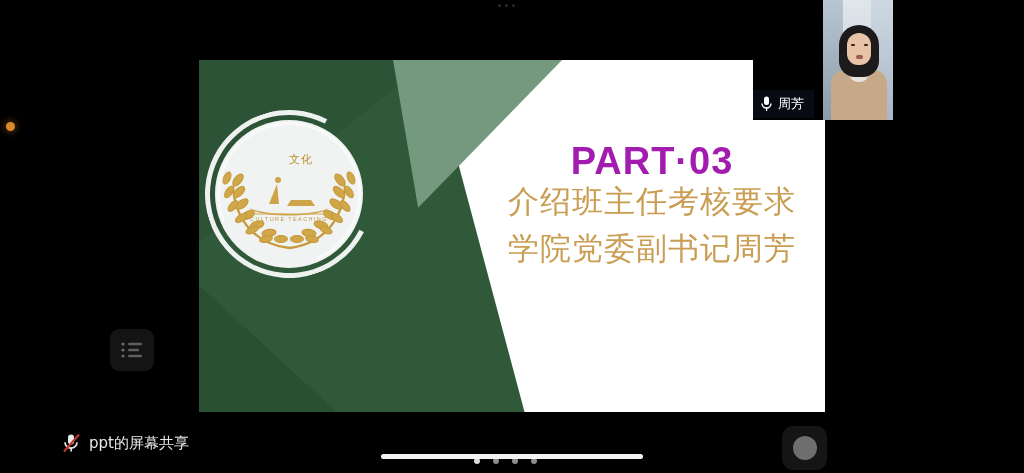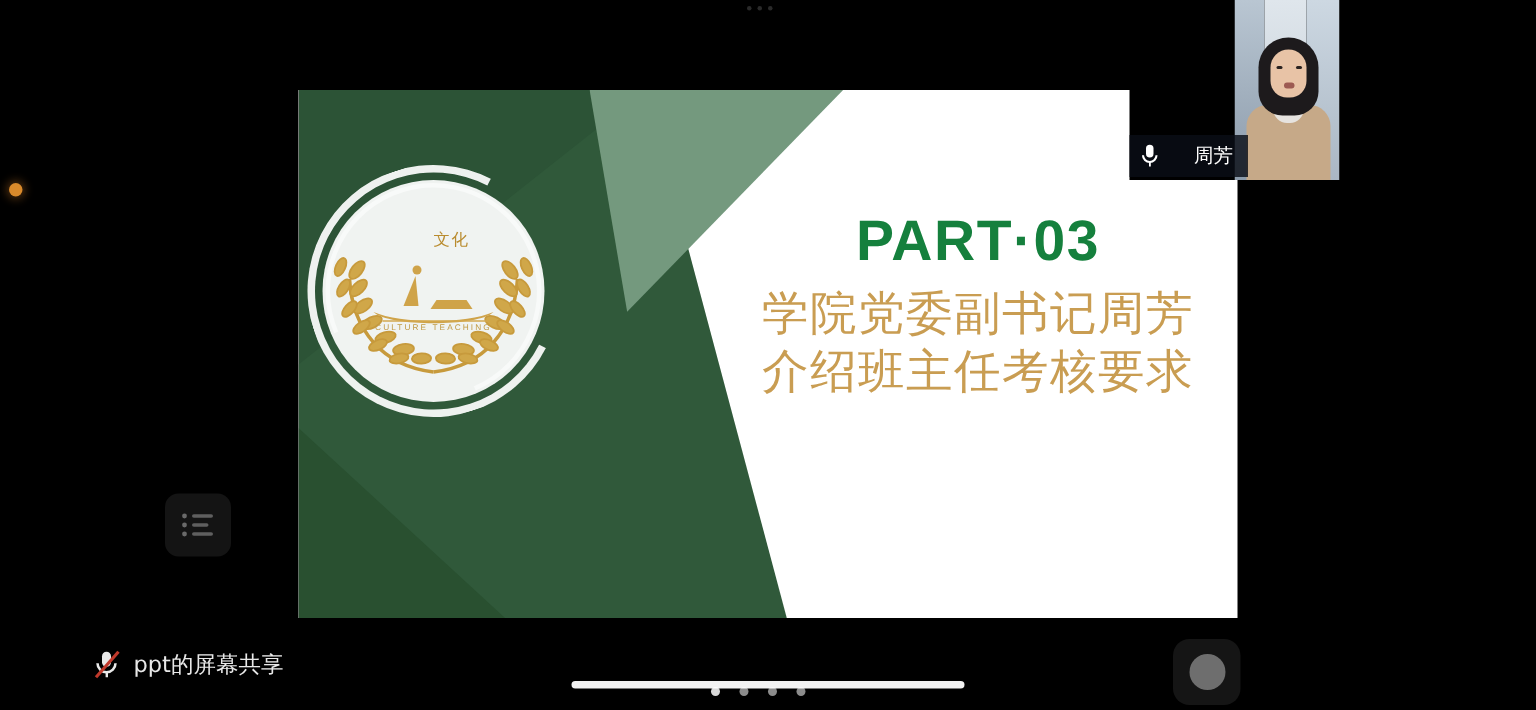--- a/index.html
+++ b/index.html
@@ -92,21 +92,21 @@
     text-align:center; font-size:5.5px; color:#c09a45;
     letter-spacing:1.4px;
   }
 
   
   #slide-text {
     position:absolute; right:8px; top:82px;
     width:330px; text-align:center;
   }
   #part-label {
-    font-size:38px; font-weight:bold; color:#15803d;
+    font-size:38px; font-weight:bold; color:#a21caf;
     letter-spacing:1px; line-height:1.05;
     font-family:"Liberation Sans",sans-serif;
   }
   .slide-cn {
     font-size:31px; color:#c99d52; line-height:1.26;
     font-family:"DejaVu Sans",sans-serif; letter-spacing:1px;
     white-space:nowrap;
   }
   #slide-line1 { margin-top:8px; }
 
@@ -133,21 +133,21 @@
   .coat {
     position:absolute; left:8px; top:70px; width:56px; height:50px;
     background:#c6a988; border-radius:14px 14px 0 0;
   }
   .scarf {
     position:absolute; left:26px; top:64px; width:20px; height:18px;
     background:#e6e3df; border-radius:9px;
   }
   #name-badge {
     position:absolute; left:753px; top:90px;
-    display:flex; align-items:center; gap:24px;
+    display:flex; align-items:center; gap:6px;
     height:28px; padding:0 10px 0 8px;
     background:rgba(10,14,22,.82);
     color:#fff; font-size:13px;
     font-family:"DejaVu Sans",sans-serif;
   }
 
   
   #list-button {
     position:absolute; left:110px; top:329px;
     width:44px; height:42px; border-radius:9px;
@@ -254,22 +254,22 @@
           <path d="M76 80 L96 80 L100 86 L72 86 Z" fill="#cfa349" stroke="none"></path>
           <path d="M40 94 L110 94" stroke="#d3a94f" stroke-width="1" fill="none"></path>
         </g>
       </svg>
       <div class="emblem-cn">文化</div>
       <div class="emblem-en">CULTURE  TEACHING</div>
     </div>
 
     <div id="slide-text">
       <div id="part-label">PART·03</div>
+      <div id="slide-line2" class="slide-cn">介绍班主任考核要求</div>
       <div id="slide-line1" class="slide-cn">学院党委副书记周芳</div>
-      <div id="slide-line2" class="slide-cn">介绍班主任考核要求</div>
     </div>
   </div>
 
   <div id="video-tile">
     <div id="video-inner">
       <div class="vbg-left"></div>
       <div class="vbg-mid"></div>
       <div class="vbg-right"></div>
       <div class="coat"></div>
       <div class="scarf"></div>

